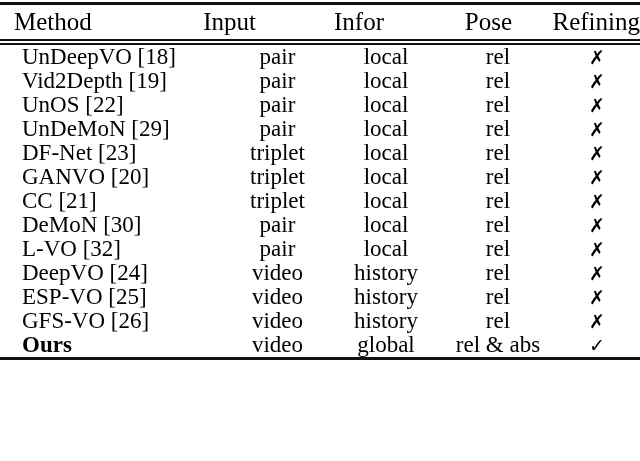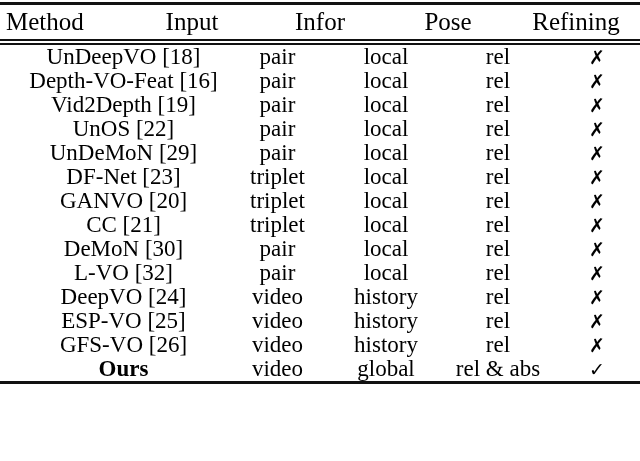--- a/index.html
+++ b/index.html
@@ -42,36 +42,36 @@
   
   thead th {
     font-weight: normal;
     font-size: 25px;
     line-height: 30px;
     padding: 0;
     height: 34px;
     vertical-align: middle;
     white-space: nowrap;
   }
-  th.col-method { text-align: left; padding-left: 6px; }
+  th.col-method { text-align: left; padding-left: 14px; }
   th.col-input,
   th.col-infor,
   th.col-pose,
-  th.col-refining { text-align: center; }
+  th.col-refining { text-align: right; }
 
   
   tbody td {
     font-size: 23px;
     line-height: 24px;
     height: 24px;
     padding: 0;
     vertical-align: middle;
     white-space: nowrap;
   }
-  td.col-method { text-align: center; padding-left: 22px; }
+  td.col-method { text-align: left; padding-left: 22px; }
   td.col-input,
   td.col-infor,
   td.col-pose,
   td.col-refining { text-align: center; }
 
   tbody tr.row-ours td.col-method { font-weight: bold; margin-left: 8px; }
 
   .mark {
     font-family: "DejaVu Sans", sans-serif;
     font-weight: bold;
@@ -113,27 +113,20 @@
     </colgroup>
     <tbody id="table-body">
         <tr>
           <td class="col-method">UnDeepVO [18]</td>
           <td class="col-input">pair</td>
           <td class="col-infor">local</td>
           <td class="col-pose">rel</td>
           <td class="col-refining"><span class="mark mark-cross">✗</span></td>
         </tr>
         <tr>
-          <td class="col-method">Depth-VO-Feat [16]</td>
-          <td class="col-input">pair</td>
-          <td class="col-infor">local</td>
-          <td class="col-pose">rel</td>
-          <td class="col-refining"><span class="mark mark-cross">✗</span></td>
-        </tr>
-        <tr>
           <td class="col-method">Vid2Depth [19]</td>
           <td class="col-input">pair</td>
           <td class="col-infor">local</td>
           <td class="col-pose">rel</td>
           <td class="col-refining"><span class="mark mark-cross">✗</span></td>
         </tr>
         <tr>
           <td class="col-method">UnOS [22]</td>
           <td class="col-input">pair</td>
           <td class="col-infor">local</td>

